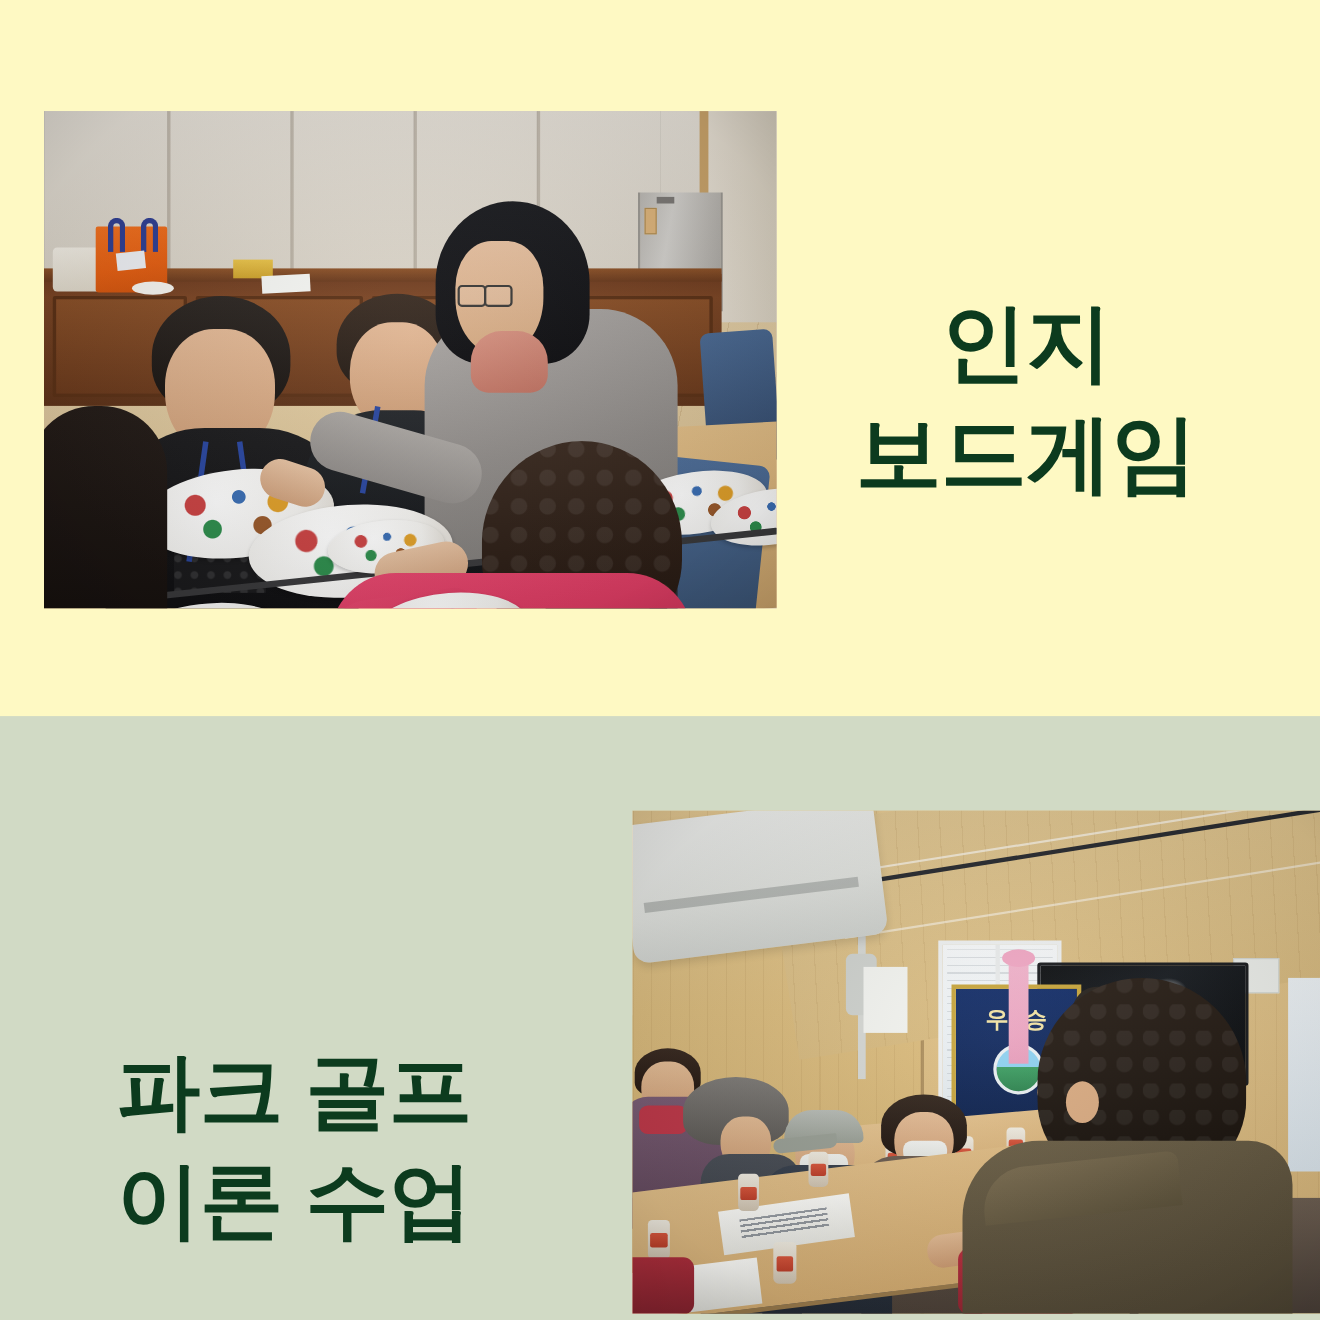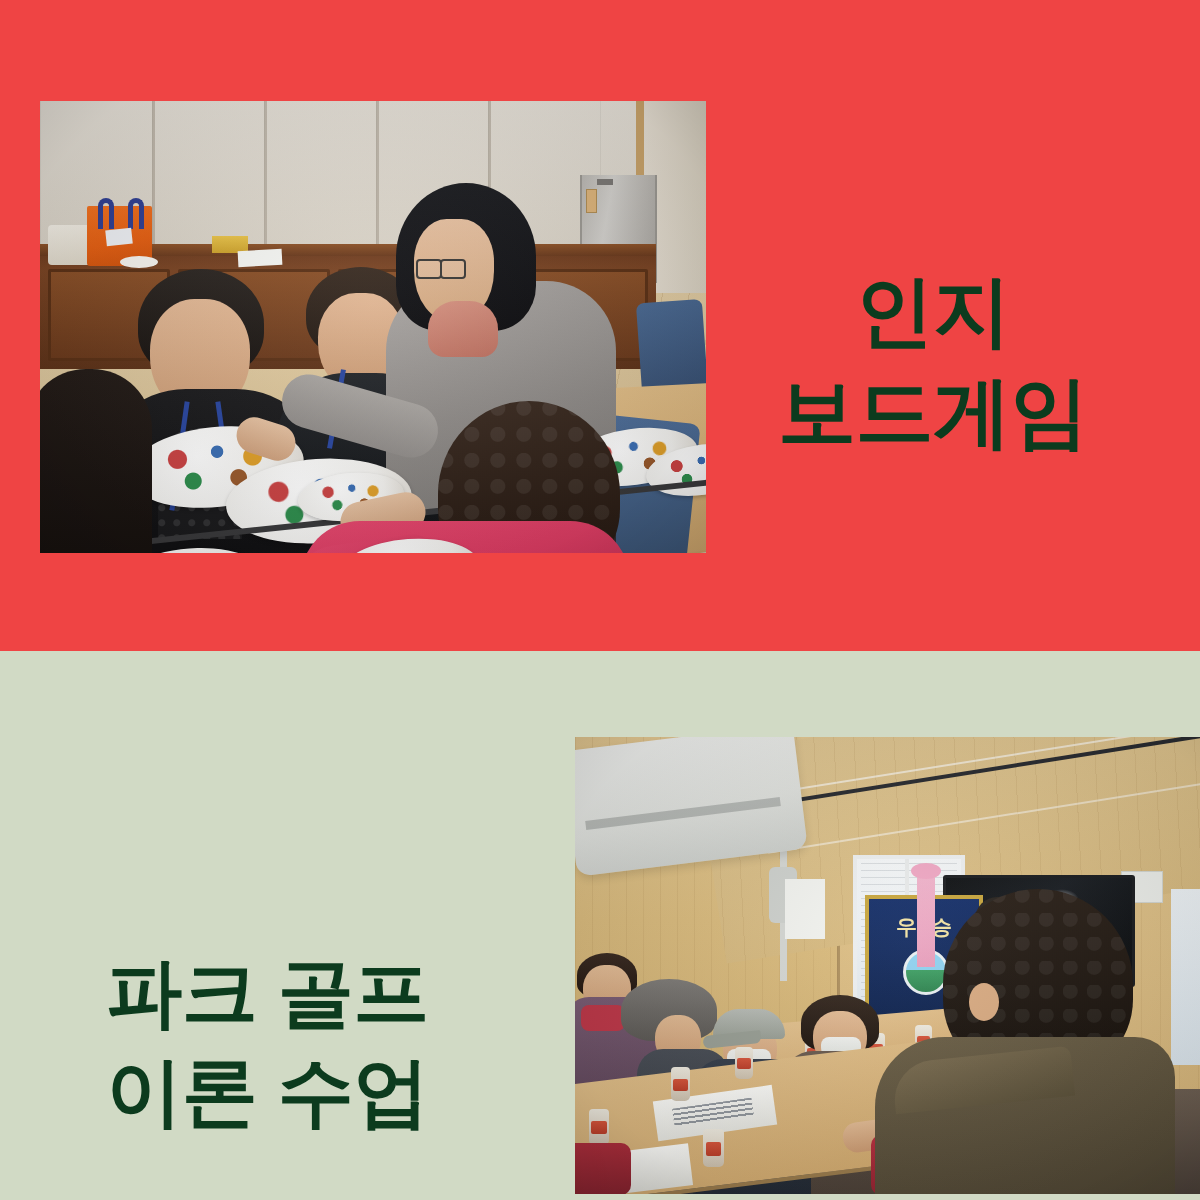--- a/index.html
+++ b/index.html
@@ -24,21 +24,21 @@
   
   .panel {
     position: absolute;
     left: 0;
     width: 1200px;
     overflow: hidden;
   }
   .panel-top {
     top: 0;
     height: 712px;
-    background: #ef4444;
+    background: #fef9c3;
   }
   .panel-bottom {
     top: 608px;
     height: 592px;
     background: #d1dac5;
     margin-top: 43px;
   }
 
   
   .caption {

